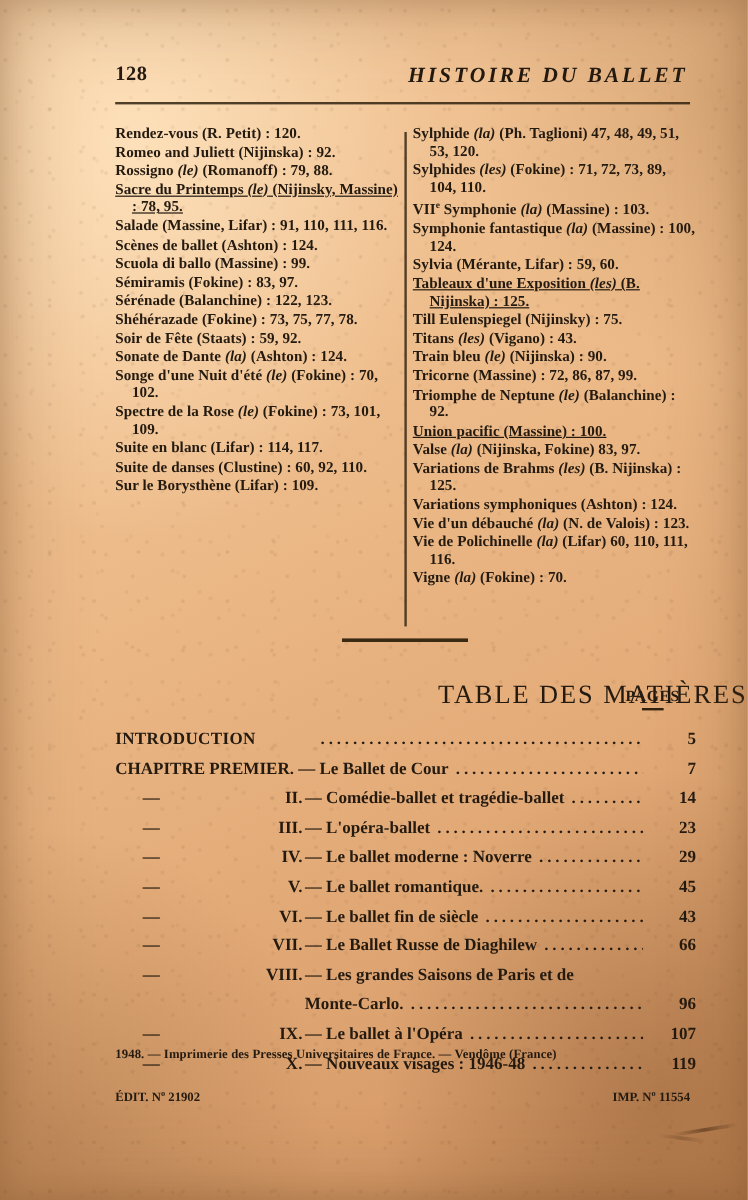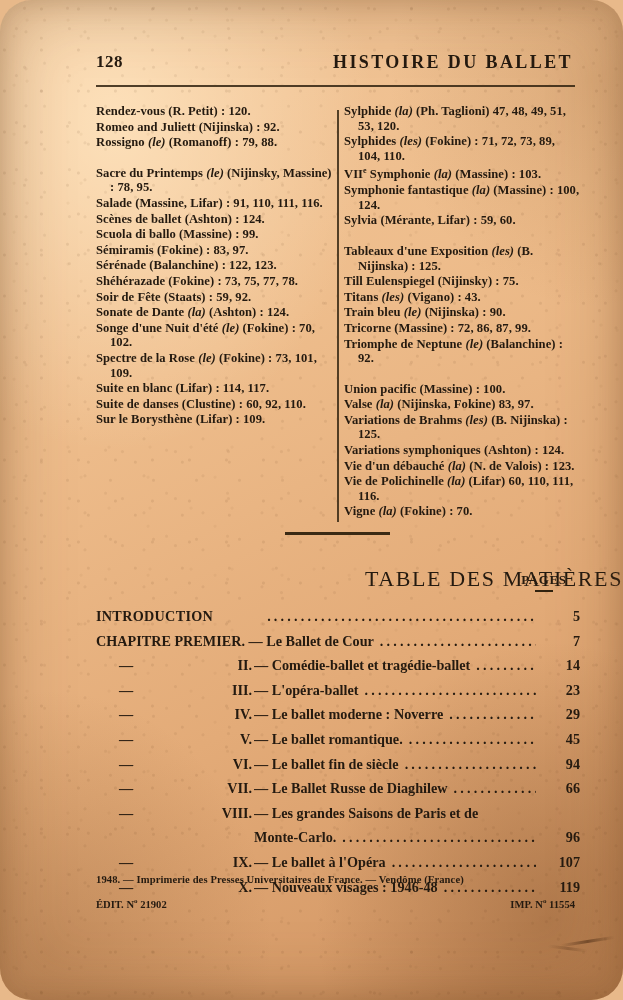--- a/index.html
+++ b/index.html
@@ -10,21 +10,20 @@
   }
   #page{
     position:relative;width:623px;height:1000px;overflow:hidden;
     background:
       radial-gradient(ellipse 70% 55% at 18% 12%, rgba(255,229,192,.85) 0%, rgba(255,229,192,0) 60%),
       radial-gradient(ellipse 60% 45% at 88% 92%, rgba(120,72,34,.40) 0%, rgba(120,72,34,0) 62%),
       radial-gradient(ellipse 55% 40% at 8% 95%, rgba(128,80,40,.30) 0%, rgba(128,80,40,0) 65%),
       radial-gradient(ellipse 50% 35% at 95% 8%, rgba(150,95,45,.22) 0%, rgba(150,95,45,0) 65%),
       linear-gradient(155deg,#f2c79a 0%,#eebd8c 35%,#e3ab78 65%,#cf9260 100%);
     color:#241a10;
-    border-radius:32px;
   }
   
   #grain{
     position:absolute;inset:0;pointer-events:none;opacity:.5;
     background-image:
       radial-gradient(circle at 12% 22%, rgba(90,55,25,.20) 0 1px, transparent 2px),
       radial-gradient(circle at 31% 61%, rgba(90,55,25,.16) 0 1px, transparent 2px),
       radial-gradient(circle at 57% 14%, rgba(90,55,25,.18) 0 1px, transparent 2px),
       radial-gradient(circle at 73% 47%, rgba(90,55,25,.14) 0 1px, transparent 2px),
       radial-gradient(circle at 88% 72%, rgba(90,55,25,.18) 0 1px, transparent 2px),
@@ -46,21 +45,21 @@
 
   .content{position:absolute;inset:0;}
 
   
   .runhead{position:absolute;left:0;right:0;top:52px;height:30px;}
   .folio{
     position:absolute;left:96px;top:0;font-weight:bold;font-size:17px;
     letter-spacing:.5px;
   }
   .runtitle{
-    position:absolute;right:50px;top:0;font-weight:bold;
+    position:absolute;right:50px;top:0;font-style:italic;font-weight:bold;
     font-size:18px;letter-spacing:2.4px;
   }
   .headrule{
     position:absolute;left:96px;right:48px;top:85px;height:2px;
     background:#30220f;opacity:.85;
   }
 
   
   .index{position:absolute;left:96px;top:104px;width:484px;}
   .idx-rule{
@@ -68,21 +67,21 @@
     background:#30220f;opacity:.82;
   }
   .cols{display:flex;gap:0;}
   .col{width:236px;}
   .col.right{margin-left:12px;width:236px;}
   .entry{
     font-size:12.6px;font-weight:bold;line-height:14.6px;
     margin:0 0 1px 0;padding-left:14px;text-indent:-14px;
     letter-spacing:.05px;
   }
-  .entry.gap{margin-top:16px;}
+  .entry.gap{margin-top:1px;text-decoration:underline;}
   .entry i{font-style:italic;}
   .entry sup{font-size:8px;vertical-align:super;font-weight:bold;}
 
   
   .mid-rule{
     position:absolute;left:285px;width:105px;top:532px;height:3px;background:#3a2a14;
   }
 
   
   .toc-title{
@@ -113,21 +112,21 @@
   }
   .c-page{width:44px;text-align:right;flex:0 0 44px;font-weight:bold;}
   .toc-row.intro .c-body{padding-left:0;gap:48px;}
   .toc-row.intro .lbl{font-size:14.2px;letter-spacing:.3px;}
   .toc-row.cont .c-body{justify-content:flex-end;}
   .toc-row.cont .c-dash,.toc-row.cont .c-num{visibility:hidden;}
 
   
   .colo{position:absolute;left:96px;right:48px;top:872px;font-size:10.6px;line-height:15px;font-weight:bold;}
   .colo .l1{text-align:left;letter-spacing:.1px;}
-  .colo .l2{display:flex;justify-content:space-between;margin-top:7px;}
+  .colo .l2{display:flex;justify-content:space-between;margin-top:17px;}
   .colo sup{font-size:7px;vertical-align:super;}
 </style>
 </head>
 <body>
 
 <div id="page">
   <div class="content">
 
     <div class="runhead">
       <div class="folio">128</div>
@@ -239,21 +238,21 @@
           </div>
           <div class="c-page">45</div>
         </div>
         <div class="toc-row num">
           <div class="c-dash">—</div>
           <div class="c-num">VI.</div>
           <div class="c-body">
             <span class="lbl">— Le ballet fin de siècle</span>
             <span class="dots">................................................................................</span>
           </div>
-          <div class="c-page">94</div>
+          <div class="c-page">43</div>
         </div>
         <div class="toc-row num">
           <div class="c-dash">—</div>
           <div class="c-num">VII.</div>
           <div class="c-body">
             <span class="lbl">— Le Ballet Russe de Diaghilew</span>
             <span class="dots">................................................................................</span>
           </div>
           <div class="c-page">66</div>
         </div>

